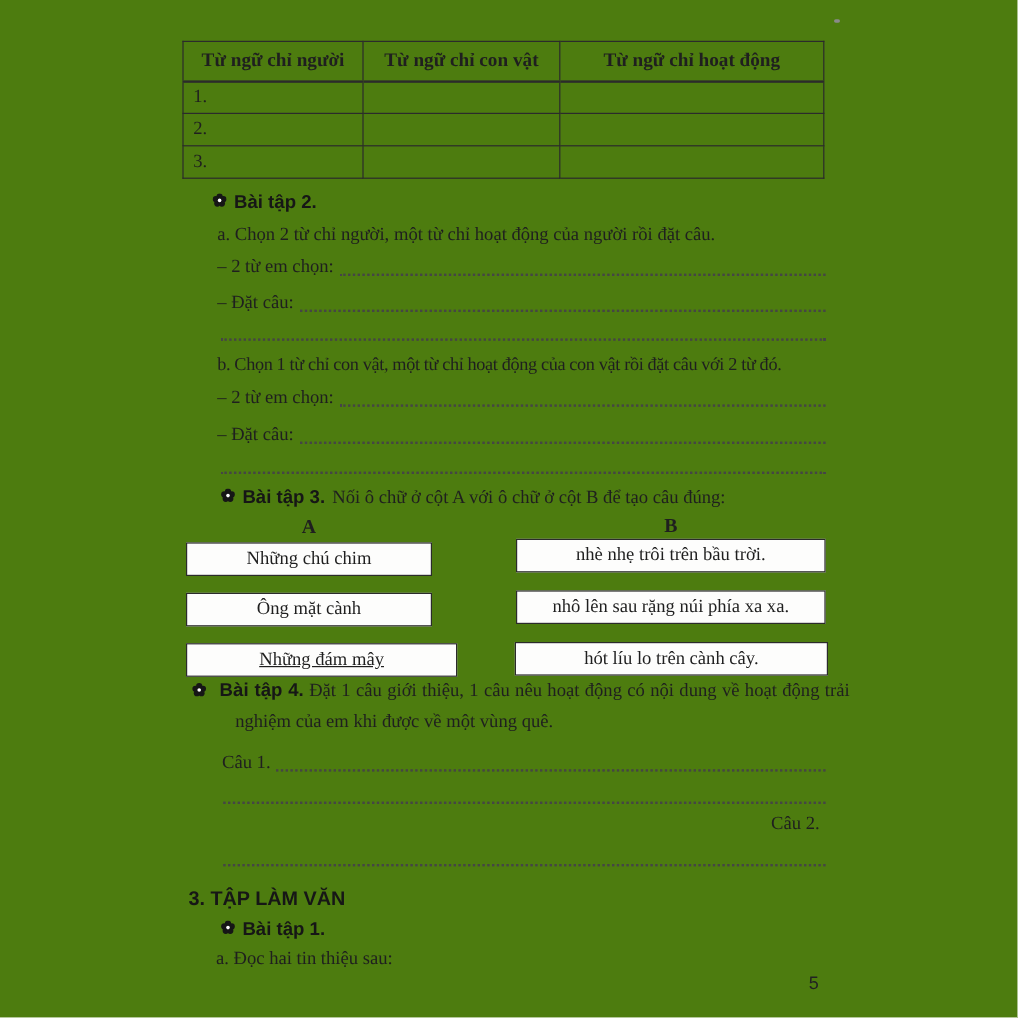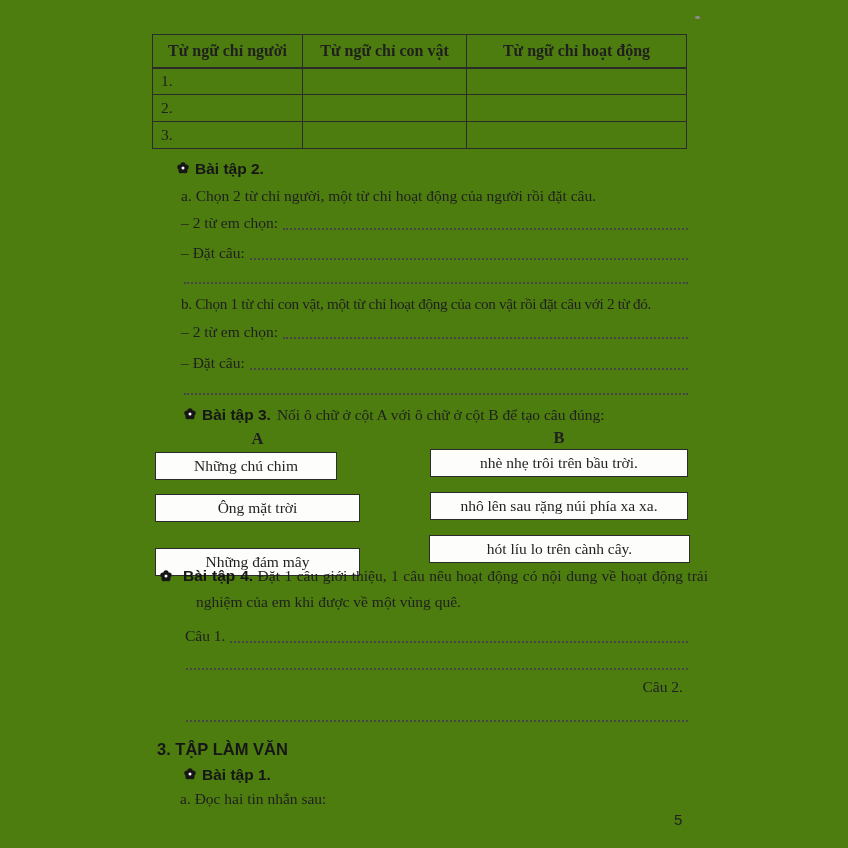--- a/index.html
+++ b/index.html
@@ -145,27 +145,27 @@
           <circle cx="12" cy="12" r="3" fill="#fdfdfc"></circle>
         </svg>
     </span>
     <span class="sans-b">Bài tập 3.</span>
     <span class="serif-reg">Nối ô chữ ở cột A với ô chữ ở cột B để tạo câu đúng:</span>
   </div>
 
   <div class="abs col-label" style="left:155px;top:429px;width:205px;">A</div>
   <div class="abs col-label" style="left:430px;top:428px;width:258px;">B</div>
 
-  <div class="match-box" style="left:155px;top:452px;width:182px;">
+  <div class="match-box" style="left:155px;top:452px;width:205px;">
       <span>Những chú chim</span>
     </div>
   <div class="match-box" style="left:155px;top:494px;width:205px;">
-      <span>Ông mặt trời</span>
-    </div>
-  <div class="match-box" style="left:155px;top:548px;width:205px;">
+      <span>Ông mặt cành</span>
+    </div>
+  <div class="match-box" style="left:155px;top:536px;width:226px;text-decoration:underline;">
       <span>Những đám mây</span>
     </div>
 
   <div class="match-box" style="left:430px;top:449px;width:258px;">
       <span>nhè nhẹ trôi trên bầu trời.</span>
     </div>
   <div class="match-box" style="left:430px;top:492px;width:258px;">
       <span>nhô lên sau rặng núi phía xa xa.</span>
     </div>
   <div class="match-box" style="left:429px;top:535px;width:261px;">
@@ -211,17 +211,17 @@
             <circle cx="15.8" cy="17.3" r="5.2"></circle>
             <circle cx="8.2" cy="17.3" r="5.2"></circle>
             <circle cx="5.8" cy="10" r="5.2"></circle>
           </g>
           <circle cx="12" cy="12" r="3" fill="#fdfdfc"></circle>
         </svg>
     </span>
     <span class="sans-b">Bài tập 1.</span>
   </div>
 
-  <div class="abs body-line" style="left:180px;top:790px;">a. Đọc hai tin nhắn sau:</div>
+  <div class="abs body-line" style="left:180px;top:790px;">a. Đọc hai tin thiệu sau:</div>
 
   <div class="abs page-num" style="left:674px;top:811px;">5</div>
 
 </div>
 
 </body></html>

